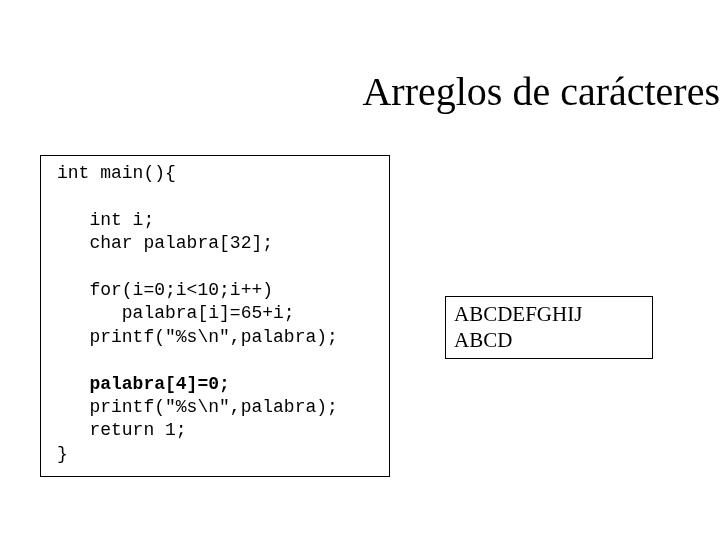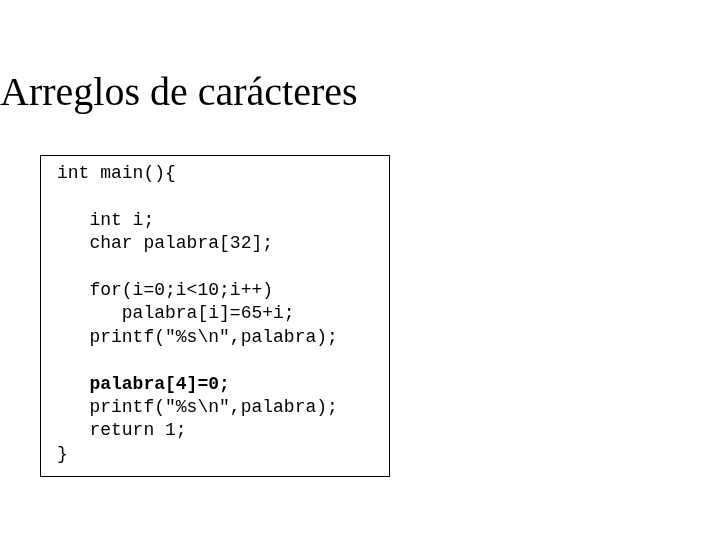--- a/index.html
+++ b/index.html
@@ -3,21 +3,21 @@
   <meta charset="utf-8">
   <style>
     * { margin: 0; padding: 0; box-sizing: border-box; }
     html, body { width: 720px; height: 540px; background: #fff; font-family: "Times New Roman", Times, serif; }
     .slide { width: 720px; height: 540px; position: relative; }
     .title {
       position: absolute;
       top: 68px;
       left: 0;
       width: 100%;
-      text-align: left;
+      text-align: right;
       font-size: 40px;
       color: #000;
       font-weight: normal;
     }
     .codebox {
       position: absolute;
       left: 40px;
       top: 155px;
       width: 350px;
       border: 1px solid #000;
@@ -56,13 +56,15 @@
 <span></span>
 <span>   for(i=0;i&lt;10;i++)</span>
 <span>      palabra[i]=65+i;</span>
 <span>   printf("%s\n",palabra);</span>
 <span></span>
 <span class="bold">   palabra[4]=0;</span>
 <span>   printf("%s\n",palabra);</span>
 <span>   return 1;</span>
 <span>}</span></div>
 
+  <div class="outbox"><span>ABCDEFGHIJ</span>
+<span>ABCD</span></div>
 </div>
 
 </body></html>

